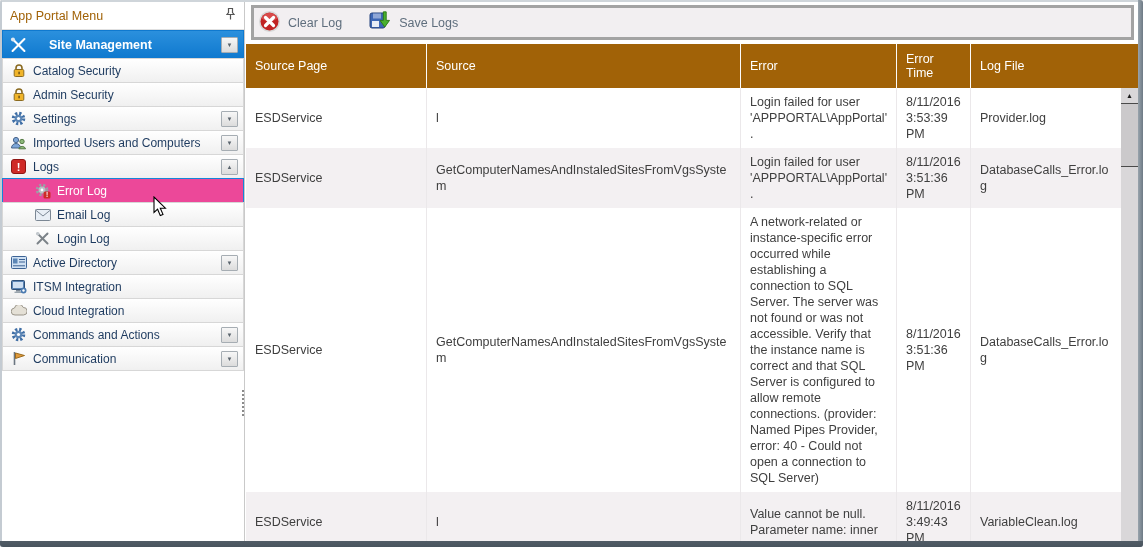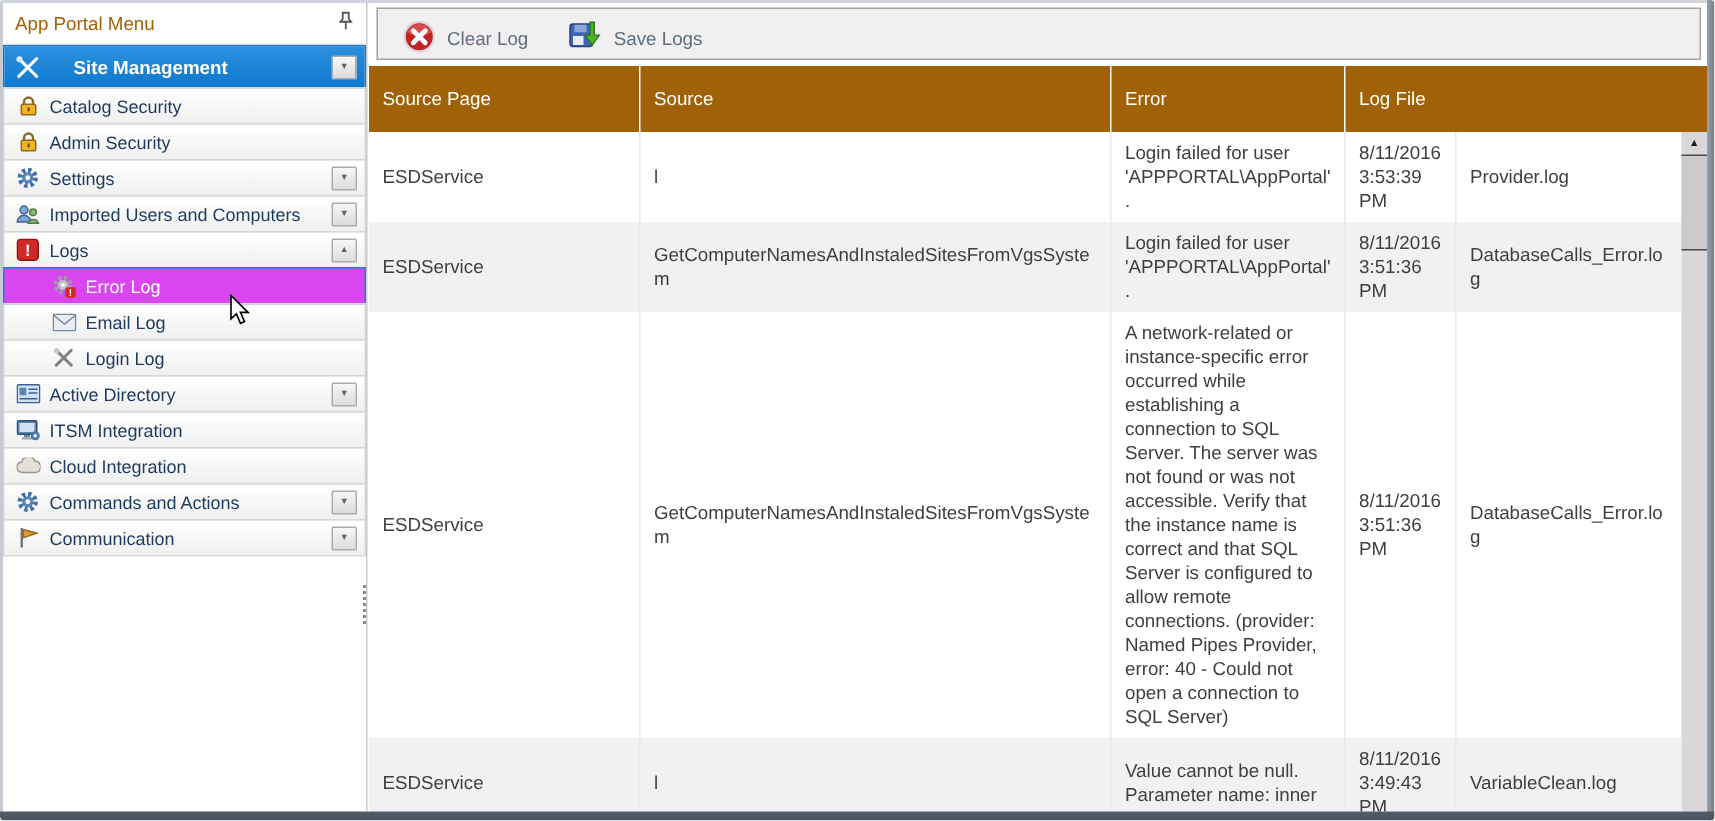--- a/index.html
+++ b/index.html
@@ -21,31 +21,31 @@
   .sb-header .title{flex:1;}
   .sb-items{ }
   .sb-item{ position:relative; height:25px; display:flex; align-items:center;
             background:linear-gradient(#ffffff,#f0f0f0); border:1px solid #d7d7d7; margin-top:-1px;
             color:#1d3a5f; font-size:12px; cursor:default; }
   .sb-item .icon{ width:17px; height:17px; margin:0 6px 0 7px; display:flex; align-items:center; justify-content:center; flex:none;}
   .sb-item .lbl{ flex:1; white-space:nowrap; overflow:hidden;}
   .sb-item.child{ padding-left:24px; }
   .sb-item.mgmt{ height:29px; background:linear-gradient(#2b90dd,#0f79cf); border-color:#0f79cf;
                  color:#fff; font-weight:bold; font-size:12.5px; margin-top:0;gap:16px;}
-  .sb-item.selected{ background:#d946ef; border-color:#1584d9; color:#fff; }
+  .sb-item.selected{ background:#ec4899; border-color:#1584d9; color:#fff; }
   .arrow-btn{ width:17px; height:16px; margin-right:5px; background:linear-gradient(#f7f7f7,#dcdcdc);
               border:1px solid #a6adb3; color:#5a646d; font-size:6px; display:flex; align-items:center;
               justify-content:center; border-radius:1px; }
   .splitter-dots{ position:absolute; right:-1px; top:388px; height:26px; width:3px;
                   border-left:2px dotted #8a8a8a; }
 
   
   .main{ position:absolute; left:246px; top:2px; width:892px; height:539px; background:#fff; }
   .toolbar{ position:absolute; left:5px; right:4px; top:3px; height:35px; background:#f2eff1;
-            border:1px solid #a3a3a3; display:flex; align-items:flex-end; padding-left:16px; gap:26px;}
+            border:3px solid #a3a3a3; display:flex; align-items:center; padding-left:4px; gap:26px;}
   .tb-btn{ display:flex; align-items:center; gap:7px; color:#5f6e7d; font-size:12.5px; cursor:pointer;}
 
   .grid{ display:grid; grid-template-columns:181px 314px 156px 74px 1fr; }
   .grid-header{ position:absolute; left:0; right:0; top:42px; height:44px; background:#a16207; }
   .grid-header .hcell{ display:flex; align-items:center; padding:0 9px; color:#fff; font-size:12.5px;
                        border-right:1px solid #fbfbfb; }
   .grid-header .hcell:last-child{ border-right:none; }
   .grid-body{ position:absolute; left:0; top:86px; width:875px; height:453px; overflow:hidden; }
   .trow{ min-height:43px; }
   .trow.alt{ background:#f3f0f2; }
@@ -263,20 +263,21 @@
           </svg>
         </span>
         <span>Save Logs</span>
       </div>
     </div>
 
     <div class="grid grid-header" id="grid-header">
         <div class="hcell">Source Page</div>
         <div class="hcell">Source</div>
         <div class="hcell">Error</div>
+        <div class="hcell">Error Time</div>
         <div class="hcell">Log File</div>
       </div>
 
     <div class="grid-body" id="grid-body">
         <div class="grid trow" style="min-height: 43px;">
           <div class="tcell wrap">ESDService</div>
           <div class="tcell wrap">l</div>
           <div class="tcell wrap">Login failed for user 'APPPORTAL\AppPortal'.</div>
           <div class="tcell wrap">8/11/2016 3:53:39 PM</div>
           <div class="tcell wrap">Provider.log</div>

